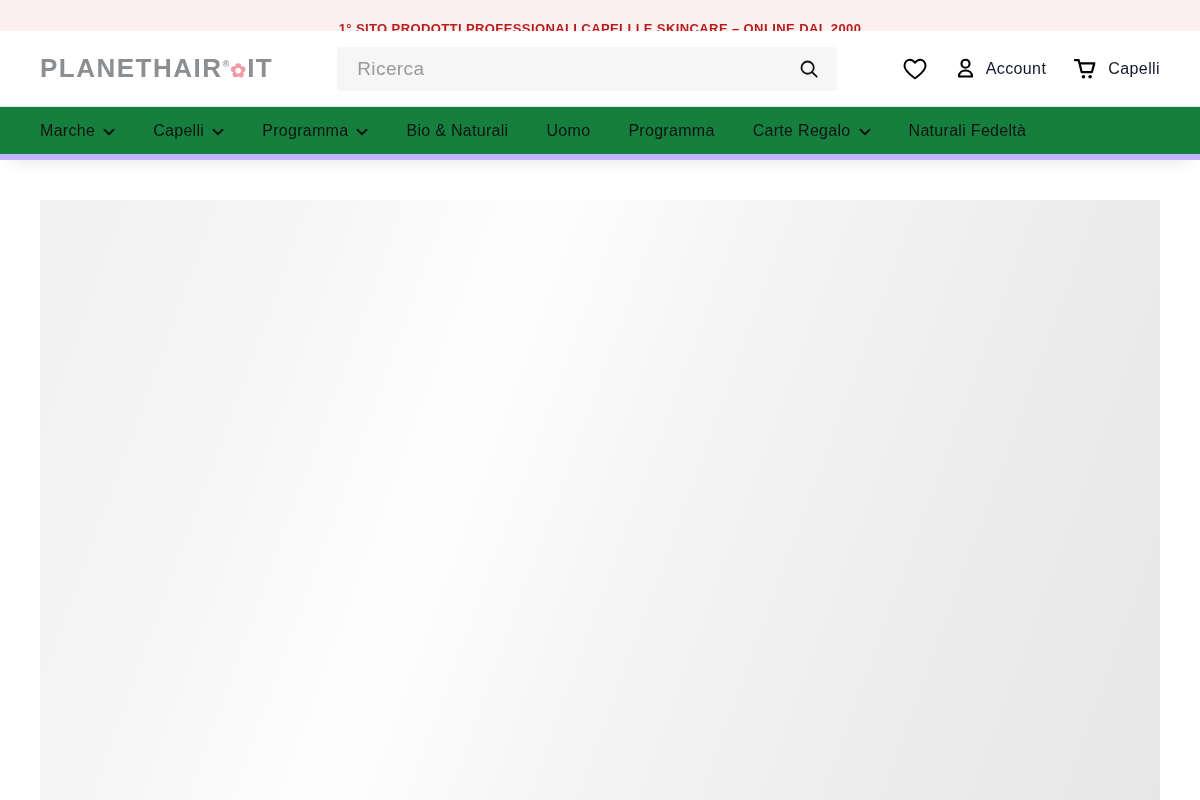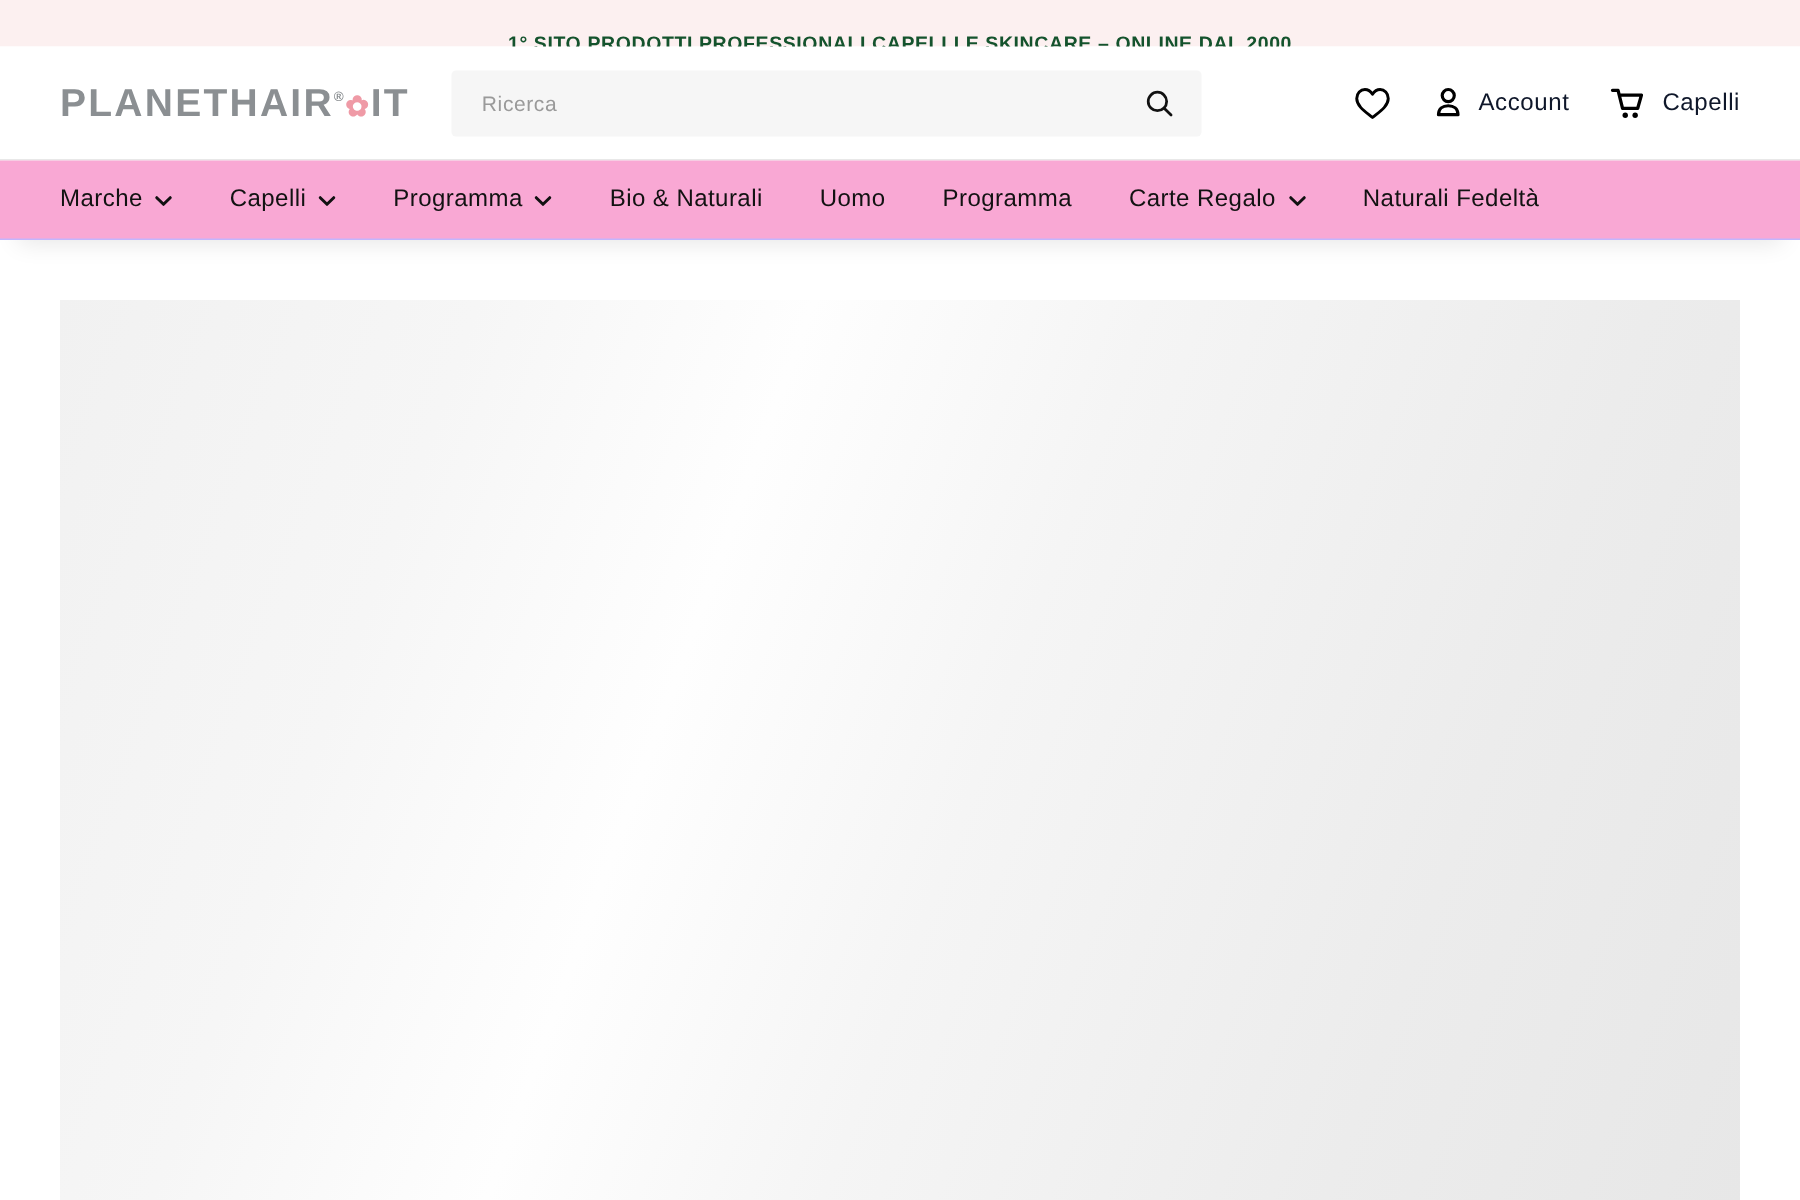--- a/index.html
+++ b/index.html
@@ -24,32 +24,33 @@
     overflow: hidden;
     text-align: center;
   }
   .announcement p {
     margin: 0;
     padding-top: 22px;
     font-size: 13px;
     line-height: 13px;
     font-weight: bold;
     letter-spacing: 0.4px;
-    color: #14532d;
+    color: #b91c1c;
     white-space: nowrap;
   }
 
   
   .header {
     height: 76px;
     display: flex;
     align-items: center;
     padding: 0 40px;
     background: #fff;
     border-bottom: 1px solid #e8e8e8;
+    gap: 36px;
   }
   .logo {
     display: flex;
     align-items: center;
     text-decoration: none;
     color: #8b8f92;
     font-weight: bold;
     font-size: 26px;
     letter-spacing: 1.5px;
     white-space: nowrap;
@@ -73,21 +74,21 @@
     margin-left: 28px;
   }
   .search input {
     width: 100%;
     height: 44px;
     background: #f6f6f6;
     border: none;
     border-radius: 3px;
     padding: 0 52px 0 20px;
     font-family: "Liberation Sans", sans-serif;
-    font-size: 14px;
+    font-size: 19px;
     letter-spacing: 0.4px;
     color: #be185d;
     outline: none;
   }
   .search input::placeholder { color: #9a9a9a; opacity: 1; }
   .search-btn {
     position: absolute;
     right: 10px;
     top: 0;
     height: 44px;
@@ -119,22 +120,22 @@
   }
   .action svg { display: block; }
 
   
   .nav {
     height: 53px;
     display: flex;
     align-items: center;
     gap: 38px;
     padding: 0 40px;
-    background: #f9a8d4;
-    border-bottom: 1px solid #c4b5fd;
+    background: #15803d;
+    border-bottom: 6px solid #c4b5fd;
     box-shadow: 0 14px 16px -12px rgba(0,0,0,0.10);
     position: relative;
   }
   .nav-item {
     display: inline-flex;
     align-items: center;
     gap: 8px;
     font-size: 16px;
     letter-spacing: 0.3px;
     color: #121212;

